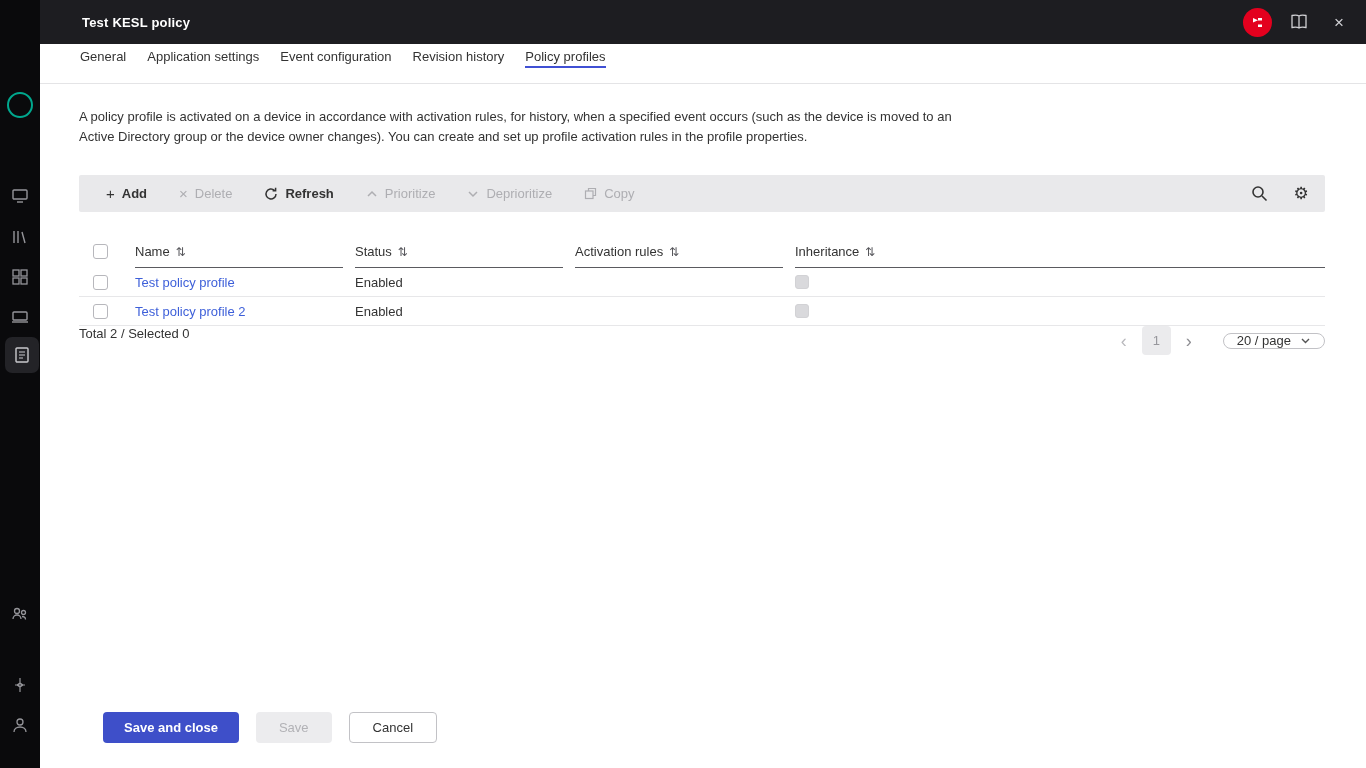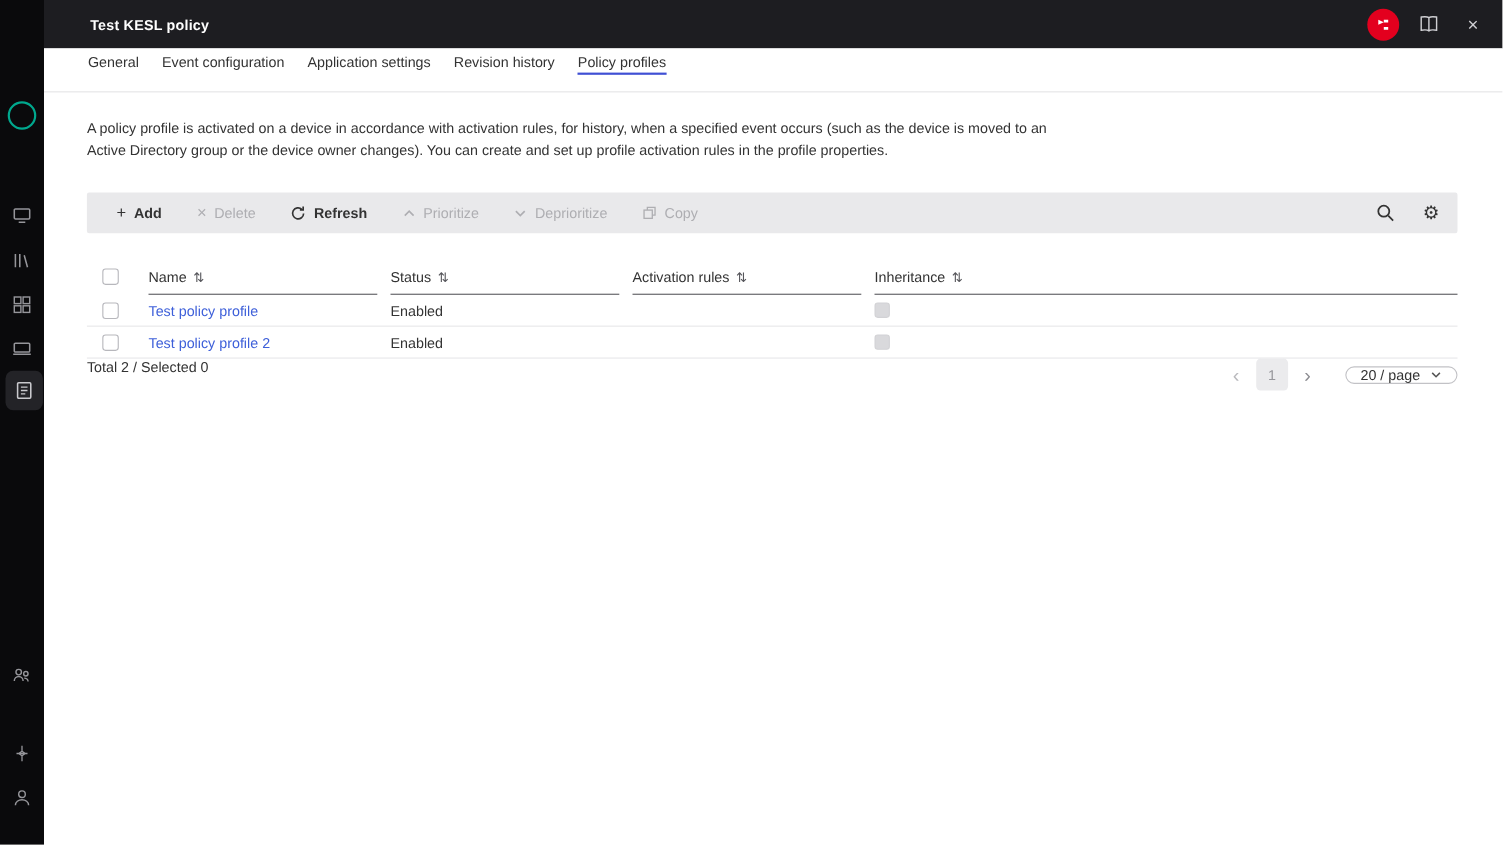--- a/index.html
+++ b/index.html
@@ -157,22 +157,22 @@
             </svg>
         </span>
         <button class="top-ic close-x" style="color:#cfcfd3">×</button>
       </div>
     </header>
 
     <div class="content">
 
       <nav class="tabs">
         <div class="tab">General</div>
+        <div class="tab">Application settings</div>
         <div class="tab">Event configuration</div>
-        <div class="tab">Application settings</div>
         <div class="tab">Revision history</div>
         <div class="tab active">Policy profiles</div>
       </nav>
 
       <div class="body-area">
 
         <p class="description">A policy profile is activated on a device in accordance with activation rules, for history, when a specified event occurs (such as the device is moved to an Active Directory group or the device owner changes). You can create and set up profile activation rules in the profile properties.</p>
 
         <div class="toolbar">
           <button class="tbtn">
@@ -288,17 +288,22 @@
             <button class="pg-arrow en">›</button>
             <button class="page-size">
               <span>20 / page</span>
               <svg width="11" height="11" viewBox="0 0 11 11">
                   <polyline points="2,4 5.5,7.5 9,4" fill="none" stroke="currentColor" stroke-width="1.4"></polyline>
                 </svg>
             </button>
           </div>
         </div>
 
+        <div class="footer-actions">
+          <button class="btn btn-primary">Save and close</button>
+          <button class="btn btn-disabled">Save</button>
+          <button class="btn btn-secondary">Cancel</button>
+        </div>
 
       </div>
     </div>
   </div>
 </div>
 
 </body></html>

